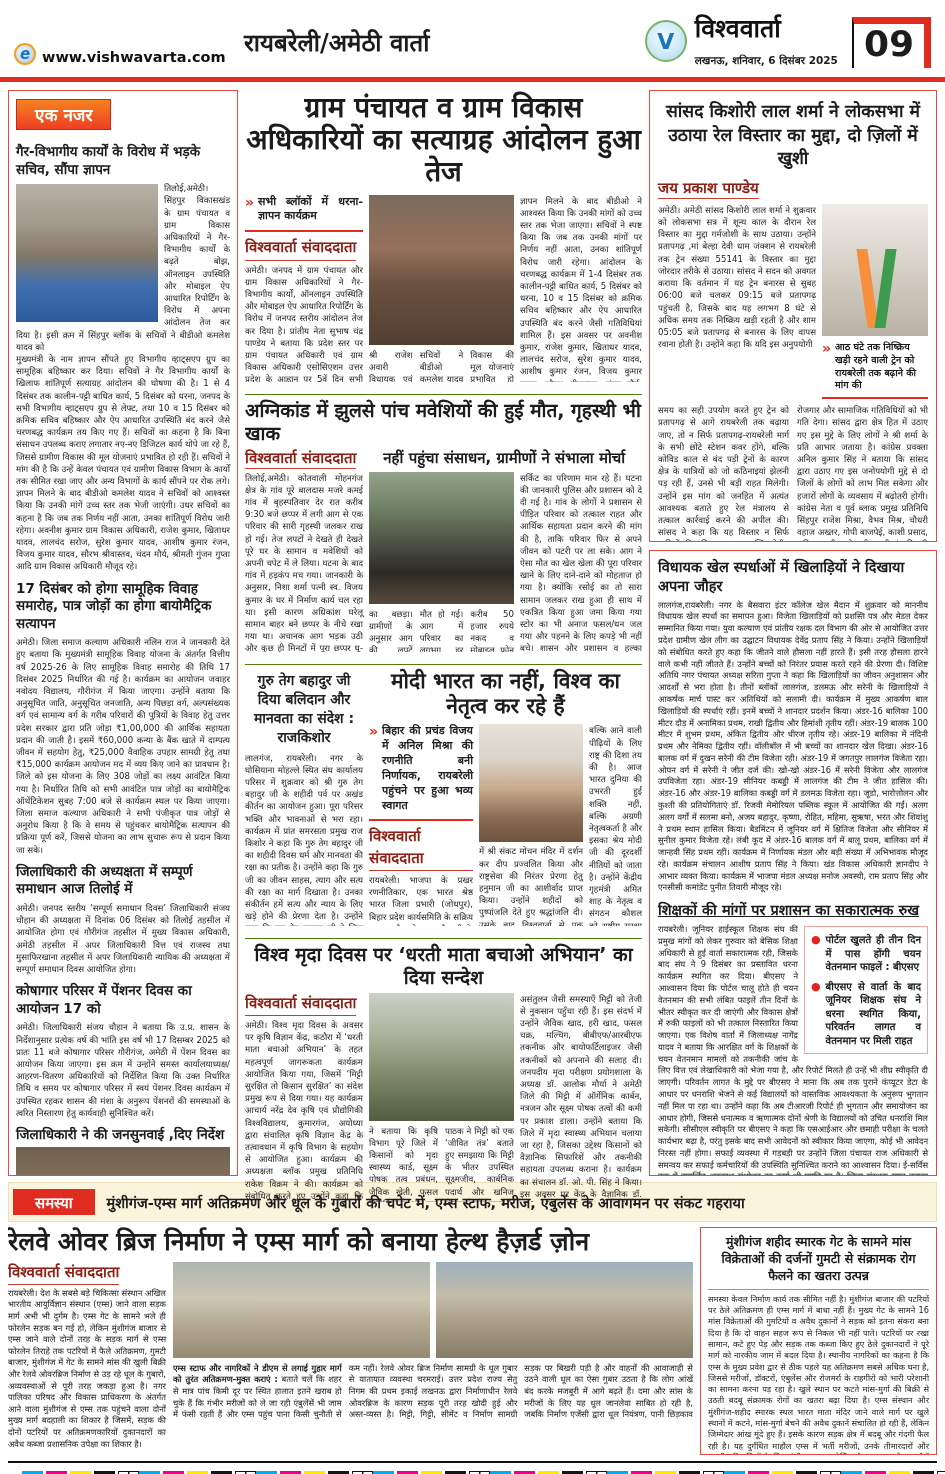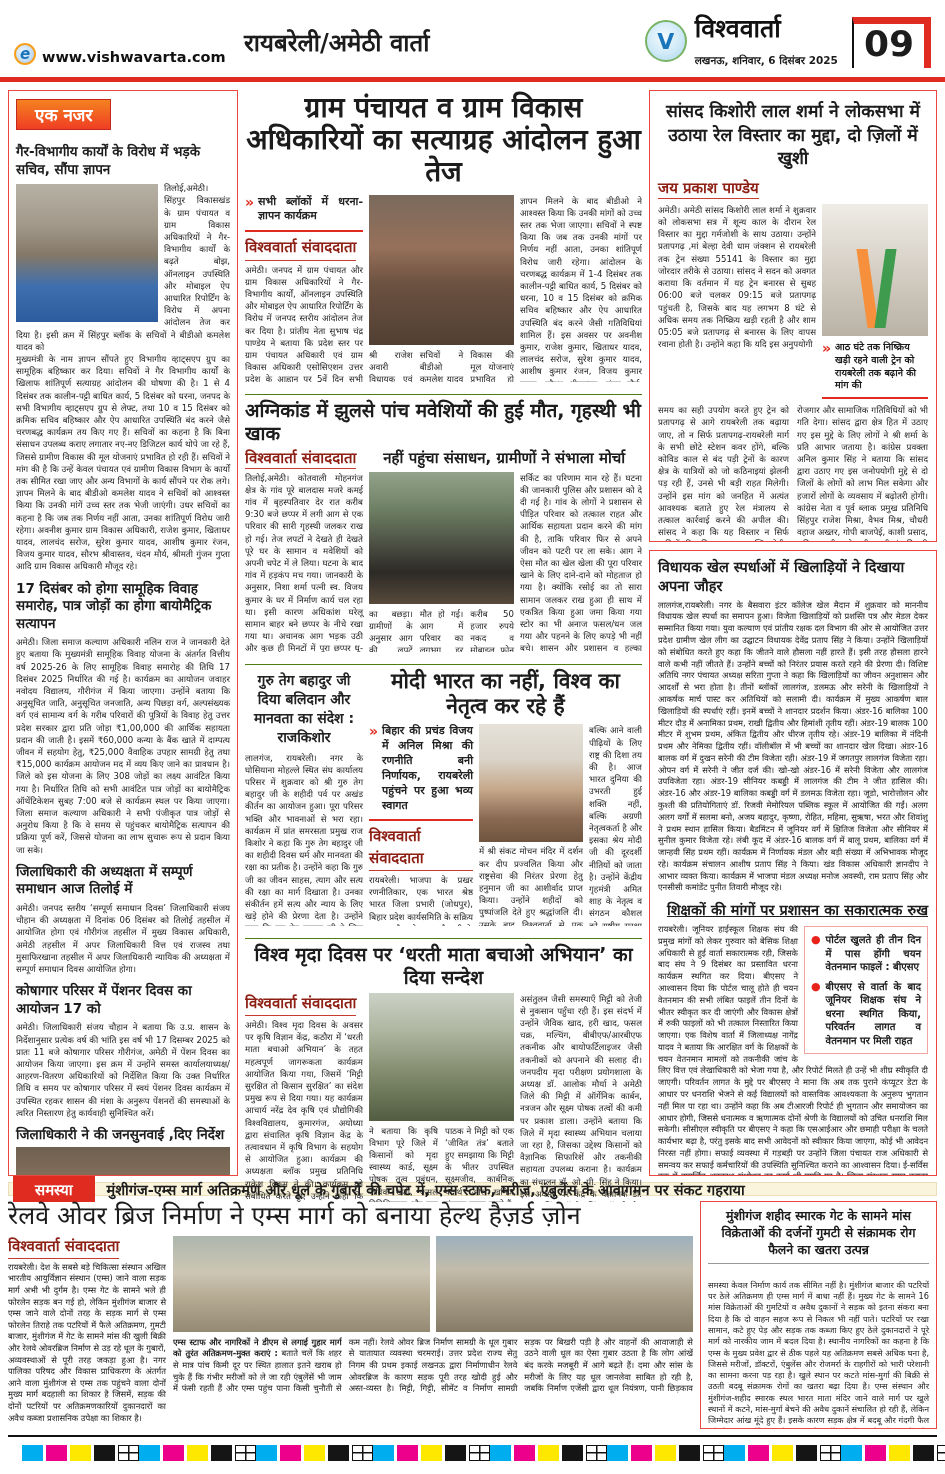--- a/index.html
+++ b/index.html
@@ -67,42 +67,42 @@
 .h-mp{font-size:17.5px;font-weight:800;text-align:center;line-height:1.35;margin:2px 0 6px}
 .mp-top{display:flex;gap:6px;margin-top:2px}
 .mp-body{font-size:8.6px;text-align:justify;line-height:1.42;flex:1;color:#222}
 .mp-photo-wrap{width:106px;flex:none}
 .mp-photo{width:106px;height:132px}
 .mp-cap{font-size:9.5px;font-weight:800;line-height:1.35;margin-top:5px;border-bottom:2px solid #e02b20;padding-bottom:5px;display:flex;gap:4px}
 .mp-rest{column-count:2;column-gap:8px;font-size:8.6px;text-align:justify;line-height:1.42;margin-top:5px;color:#222}
 .rbox-st{height:626px}
 .h-sport{font-size:14.5px;font-weight:800;text-align:left;line-height:1.3;margin-bottom:4px}
 .sport-b{font-size:8.3px;text-align:justify;line-height:1.42;color:#222}
-.h-teach{font-size:14.5px;font-weight:800;text-align:right;text-decoration:underline;line-height:1.3;margin:7px 0 4px}
+.h-teach{font-size:14.5px;font-weight:800;text-align:left;text-decoration:underline;line-height:1.3;margin:7px 0 4px}
 .bulletbox{float:right;width:124px;border:1.6px solid #f2a49e;padding:6px 6px;margin:2px 0 4px 6px;background:#fff}
 .bullet{display:flex;gap:5px;font-size:10px;font-weight:800;line-height:1.35}
 .bullet+.bullet{margin-top:6px}
 .dot{color:#e8231a;font-size:11px;line-height:1.2}
 
-.strip{margin:6px 8px 0;height:14px;display:flex;align-items:center;gap:12px;background:#fbf4dd;border:1px solid #eadfb9;padding:0 4px}
+.strip{margin:6px 8px 0;height:40px;display:flex;align-items:center;gap:12px;background:#fbf4dd;border:1px solid #eadfb9;padding:0 4px}
 .striplabel{background:#e02b20;color:#fff;font-weight:800;font-size:15px;padding:3px 22px}
 .striphead{font-size:14.5px;font-weight:800}
 
 .bottom{margin:5px 8px 0;height:228px;display:flex;gap:7px}
 .bottom-left{flex:1;min-width:0;overflow:hidden}
-.h-bottom{font-size:25px;font-weight:400;line-height:1.15;margin:1px 0 5px}
+.h-bottom{font-size:25px;font-weight:700;line-height:1.15;margin:1px 0 5px}
 .brow{display:flex;gap:7px}
 .bcol-l{width:158px;flex:none;font-size:8.3px;text-align:justify;line-height:1.4;color:#222}
 .bmid{flex:1;min-width:0}
 .bphotos{display:flex;gap:6px}
 .bphoto{flex:1;height:96px}
 .bmidcols{column-count:3;column-gap:7px;font-size:8.3px;text-align:justify;line-height:1.4;margin-top:5px;color:#222;height:68px;overflow:hidden}
 .bold-lead{font-weight:800}
 .meat{width:237px;flex:none;border:1.6px solid #e8483f;padding:6px 7px;overflow:hidden}
-.h-meat{font-size:12.5px;font-weight:800;line-height:1.35;text-align:center;border-bottom:1px solid #999;padding-bottom:4px;margin-bottom:16px}
+.h-meat{font-size:12.5px;font-weight:800;line-height:1.35;text-align:center;border-bottom:1px solid #999;padding-bottom:4px;margin-bottom:4px}
 .meat-b{font-size:8.2px;text-align:justify;line-height:1.38;color:#222}
 
 .footer{margin:6px 8px 0;border-top:2.5px solid #111;padding-top:8px;display:flex;justify-content:space-between;padding-left:14px;padding-right:14px}
 .cgroup{display:flex;gap:3px;align-items:center}
 .sw{width:21px;height:16px}
 .c-cyan{background:#00aeef}.c-mag{background:#ec008c}.c-yel{background:#ffe800}.c-blk{background:#151515}
 .regmark{width:21px;height:16px;border:1.5px solid #111;background:linear-gradient(#111,#111) center/100% 1.5px no-repeat,linear-gradient(#111,#111) center/1.5px 100% no-repeat,#fff}
 </style>
 </head>
 <body>

